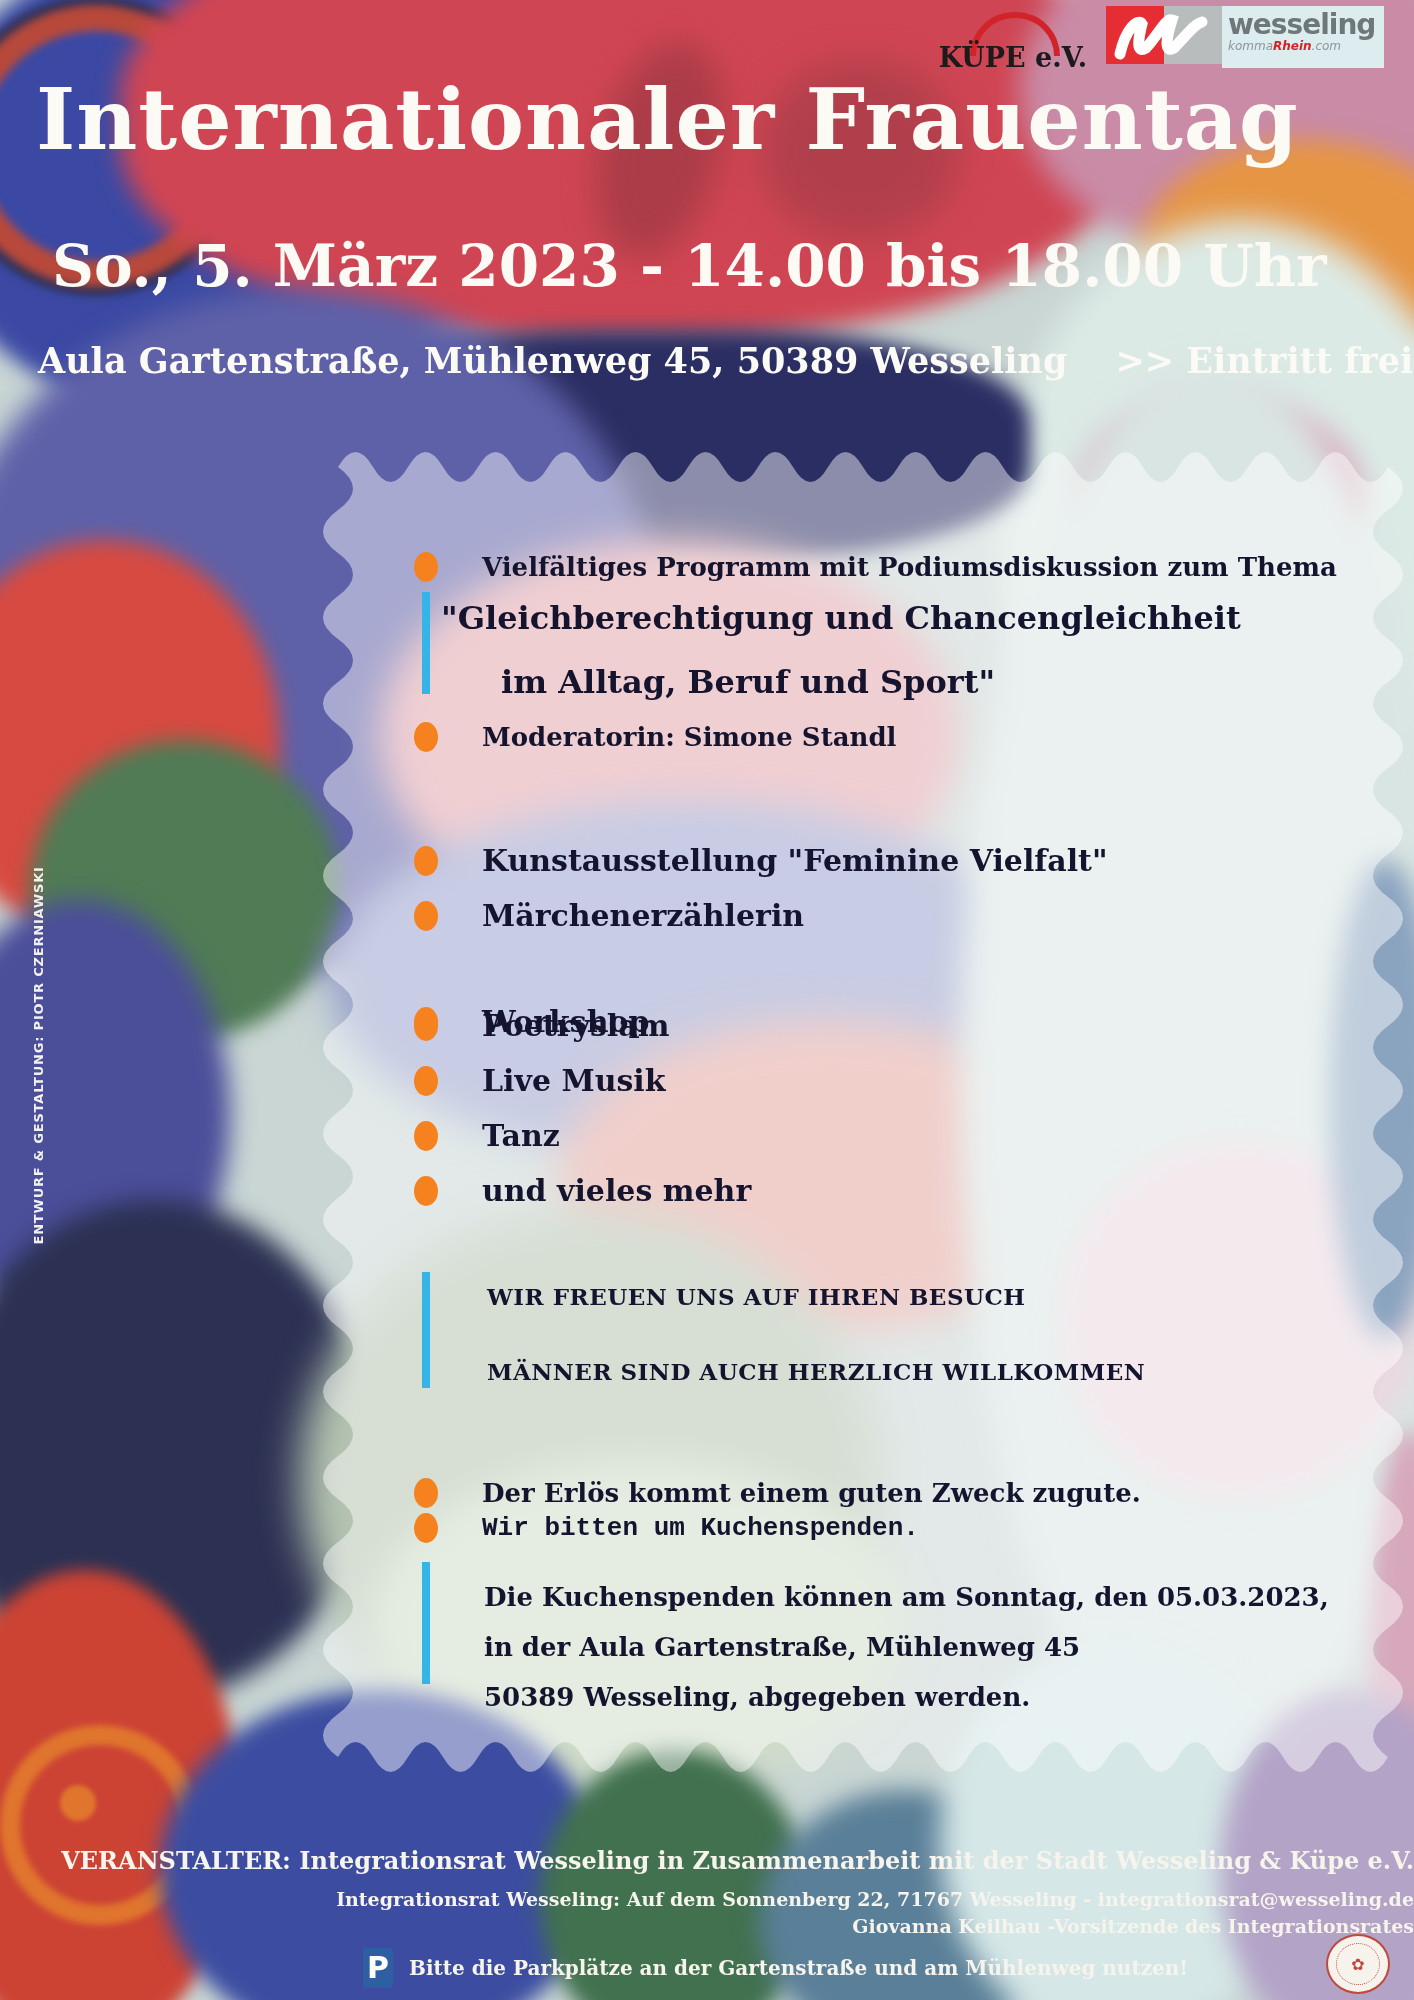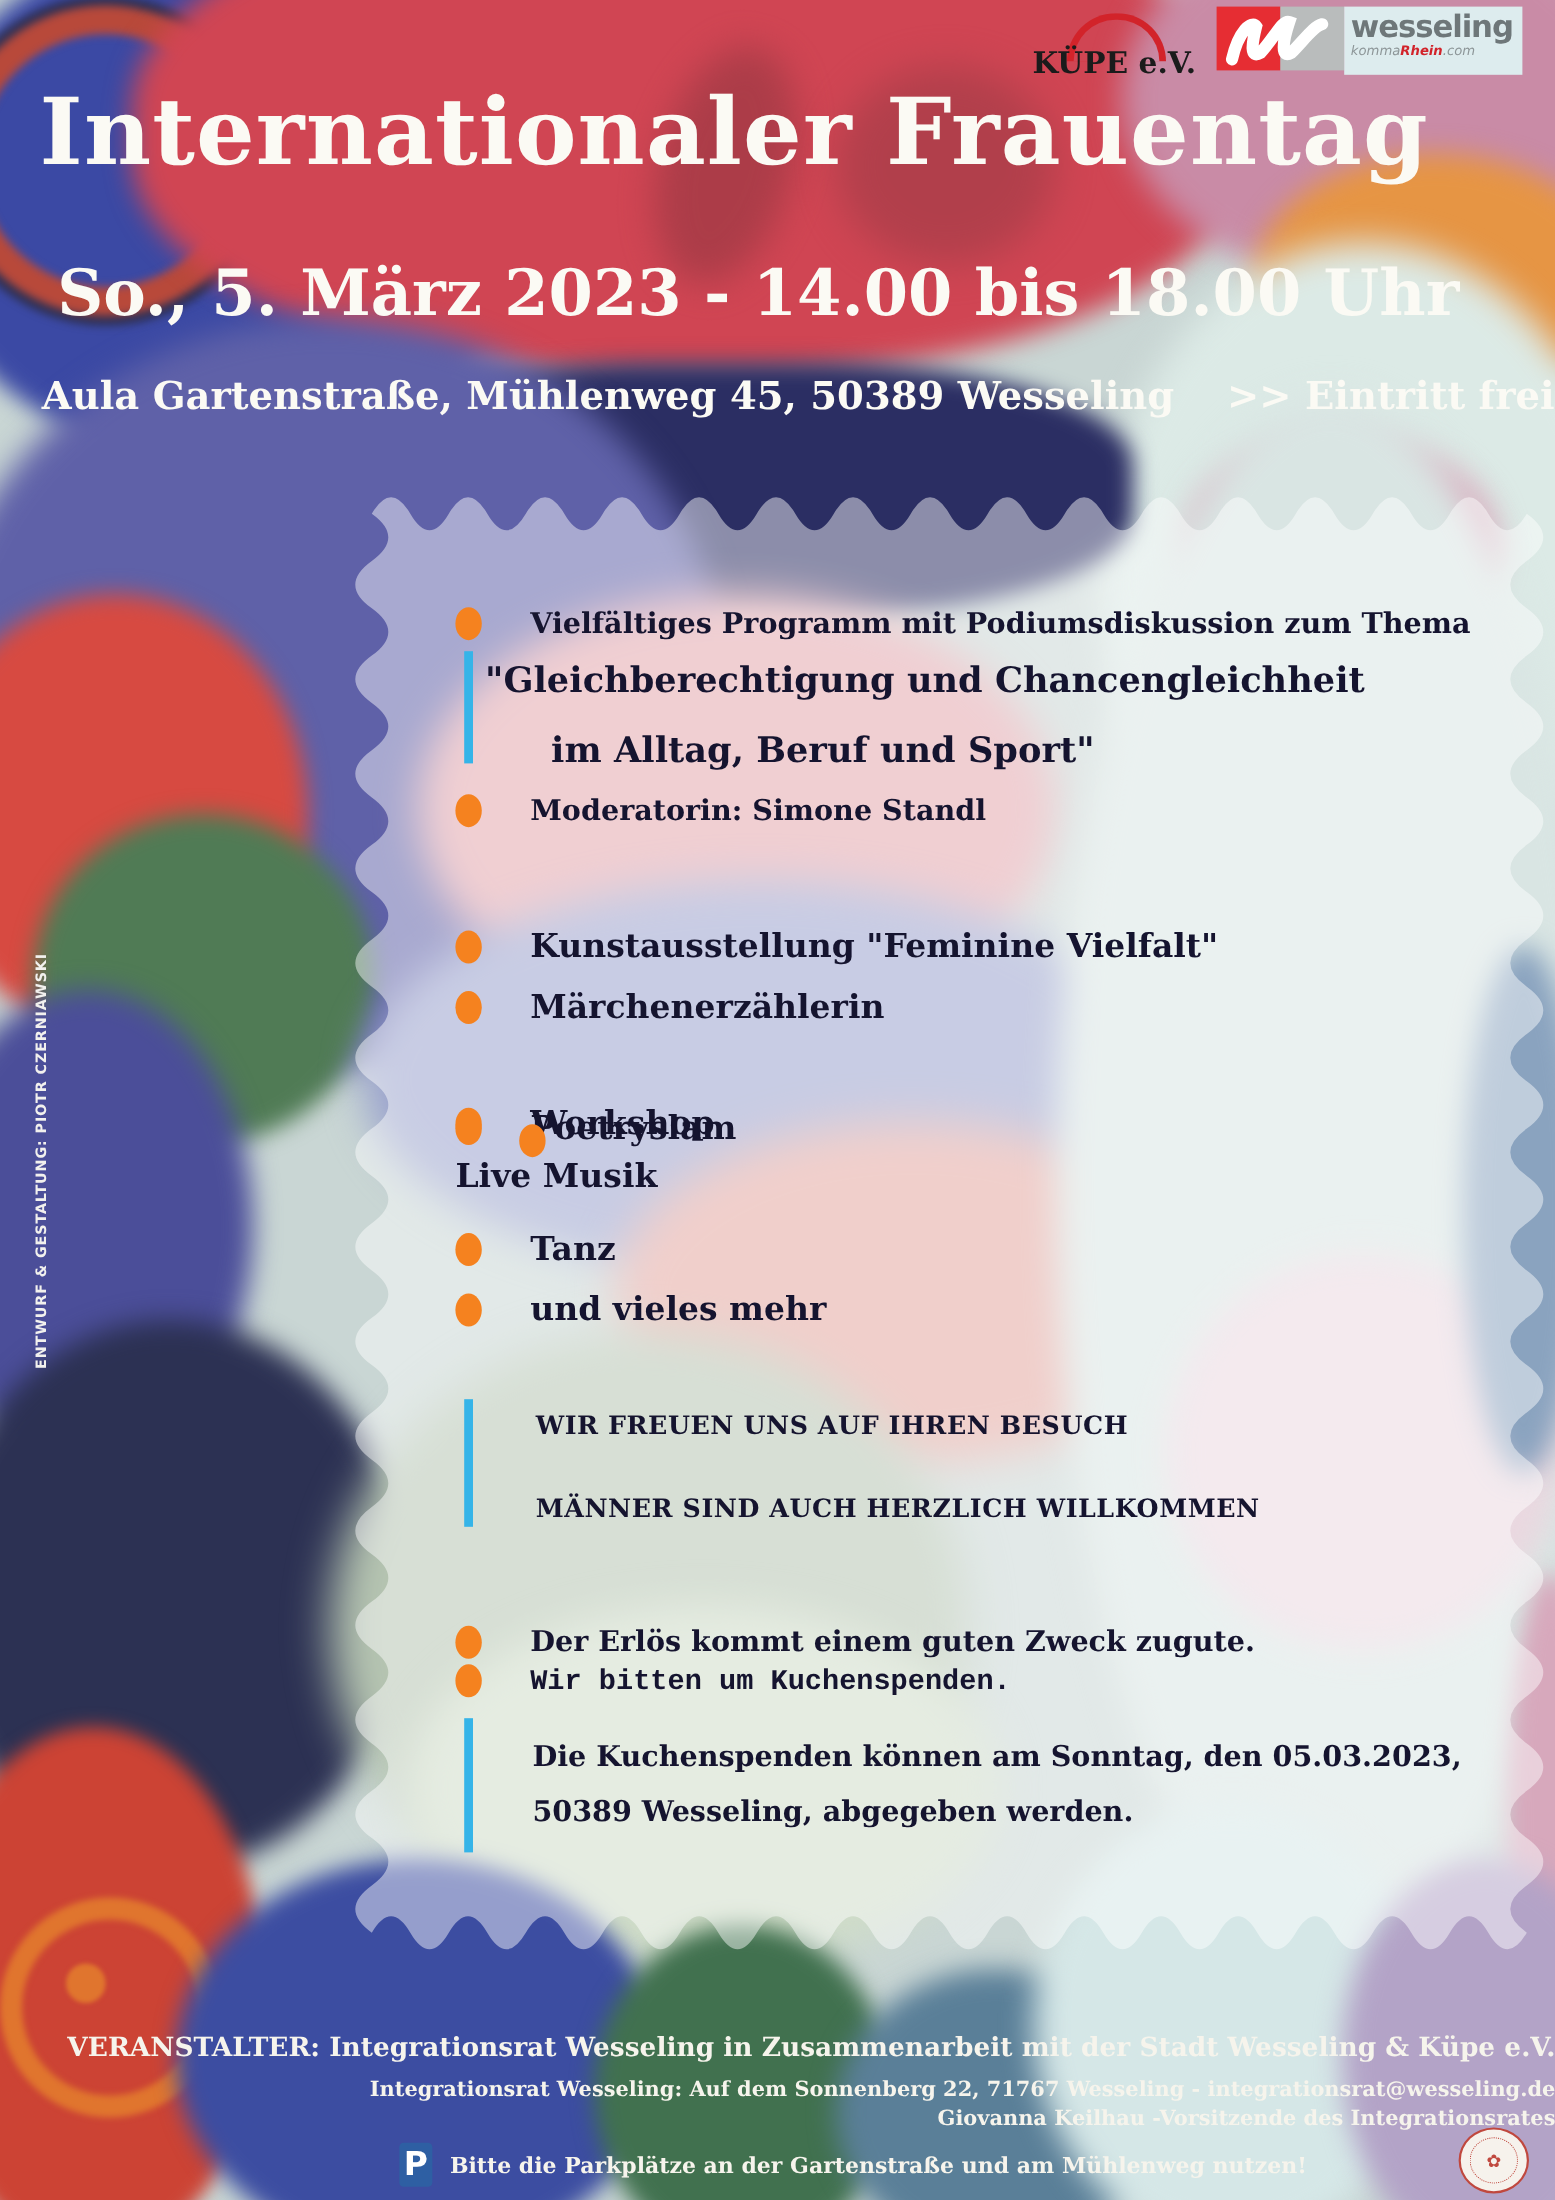--- a/index.html
+++ b/index.html
@@ -159,21 +159,21 @@
     <span class="t30">Märchenerzählerin</span>
   </div>
   <div class="row" style="top:1004px;">
     <span class="dot"></span>
     <span class="t30">Workshop</span>
   </div>
   <div class="row" style="top:1008px;">
     <span class="dot"></span>
     <span class="t30">Poetryslam</span>
   </div>
-  <div class="row" style="top:1022px;flex-direction:column;">
+  <div class="row" style="top:1063px;">
     <span class="dot"></span>
     <span class="t30">Live Musik</span>
   </div>
   <div class="row" style="top:1118px;">
     <span class="dot"></span>
     <span class="t30">Tanz</span>
   </div>
   <div class="row" style="top:1173px;">
     <span class="dot"></span>
     <span class="t30">und vieles mehr</span>
@@ -188,20 +188,21 @@
     <span class="t26">Wir bitten um Kuchenspenden.</span>
   </div>
   <div class="row" style="top:1478px;">
     <span class="dot"></span>
     <span class="t26">Der Erlös kommt einem guten Zweck zugute.</span>
   </div>
 
   <div class="bar" style="top:1562px;height:122px;"></div>
   <div class="note">
     <div>Die Kuchenspenden können am Sonntag, den 05.03.2023,</div>
+    <div>in der Aula Gartenstraße, Mühlenweg 45</div>
     <div>50389 Wesseling, abgegeben werden.</div>
   </div>
 
   <div class="credit">ENTWURF &amp; GESTALTUNG: PIOTR CZERNIAWSKI</div>
 
   <div class="f-line f1">VERANSTALTER: Integrationsrat Wesseling in Zusammenarbeit mit der Stadt Wesseling &amp; Küpe e.V.</div>
   <div class="f-line f2">Integrationsrat Wesseling: Auf dem Sonnenberg 22, 71767 Wesseling -  integrationsrat@wesseling.de</div>
   <div class="f-line f3">Giovanna Keilhau -Vorsitzende des Integrationsrates</div>
 
   <div class="parking">

